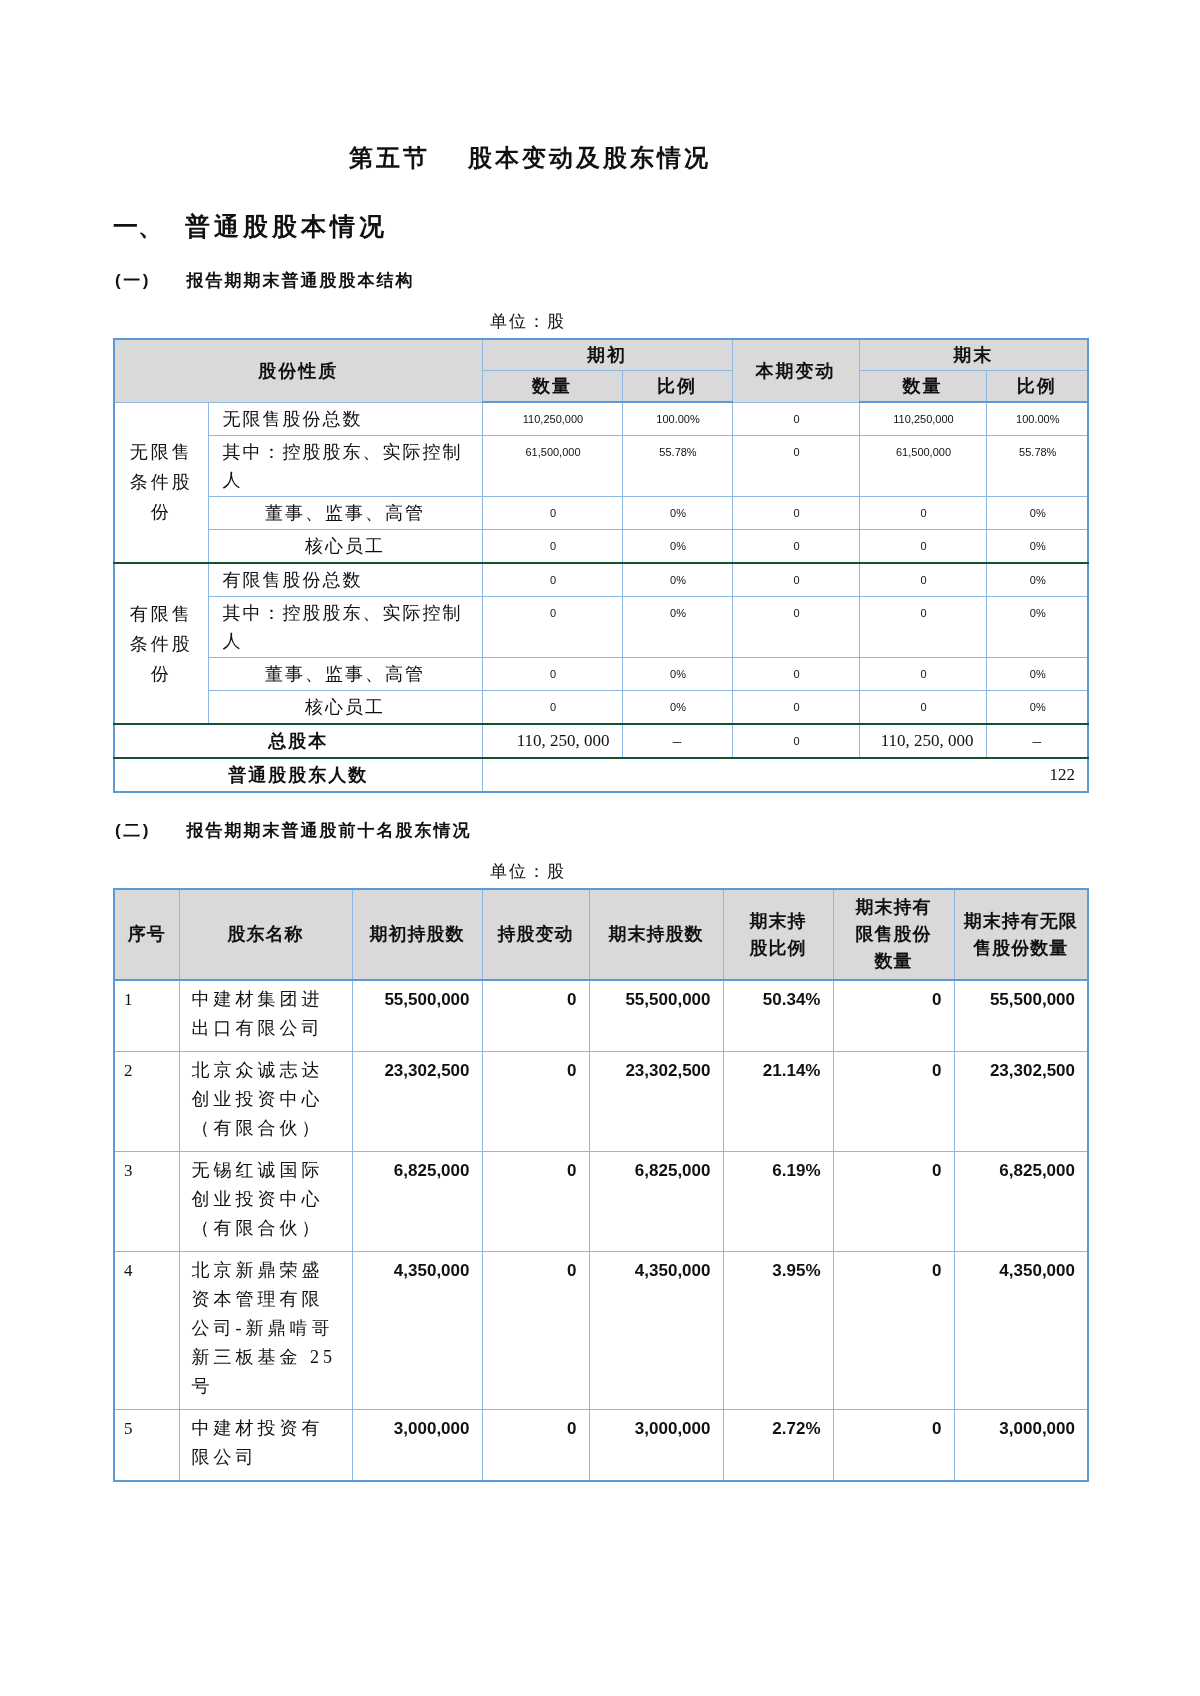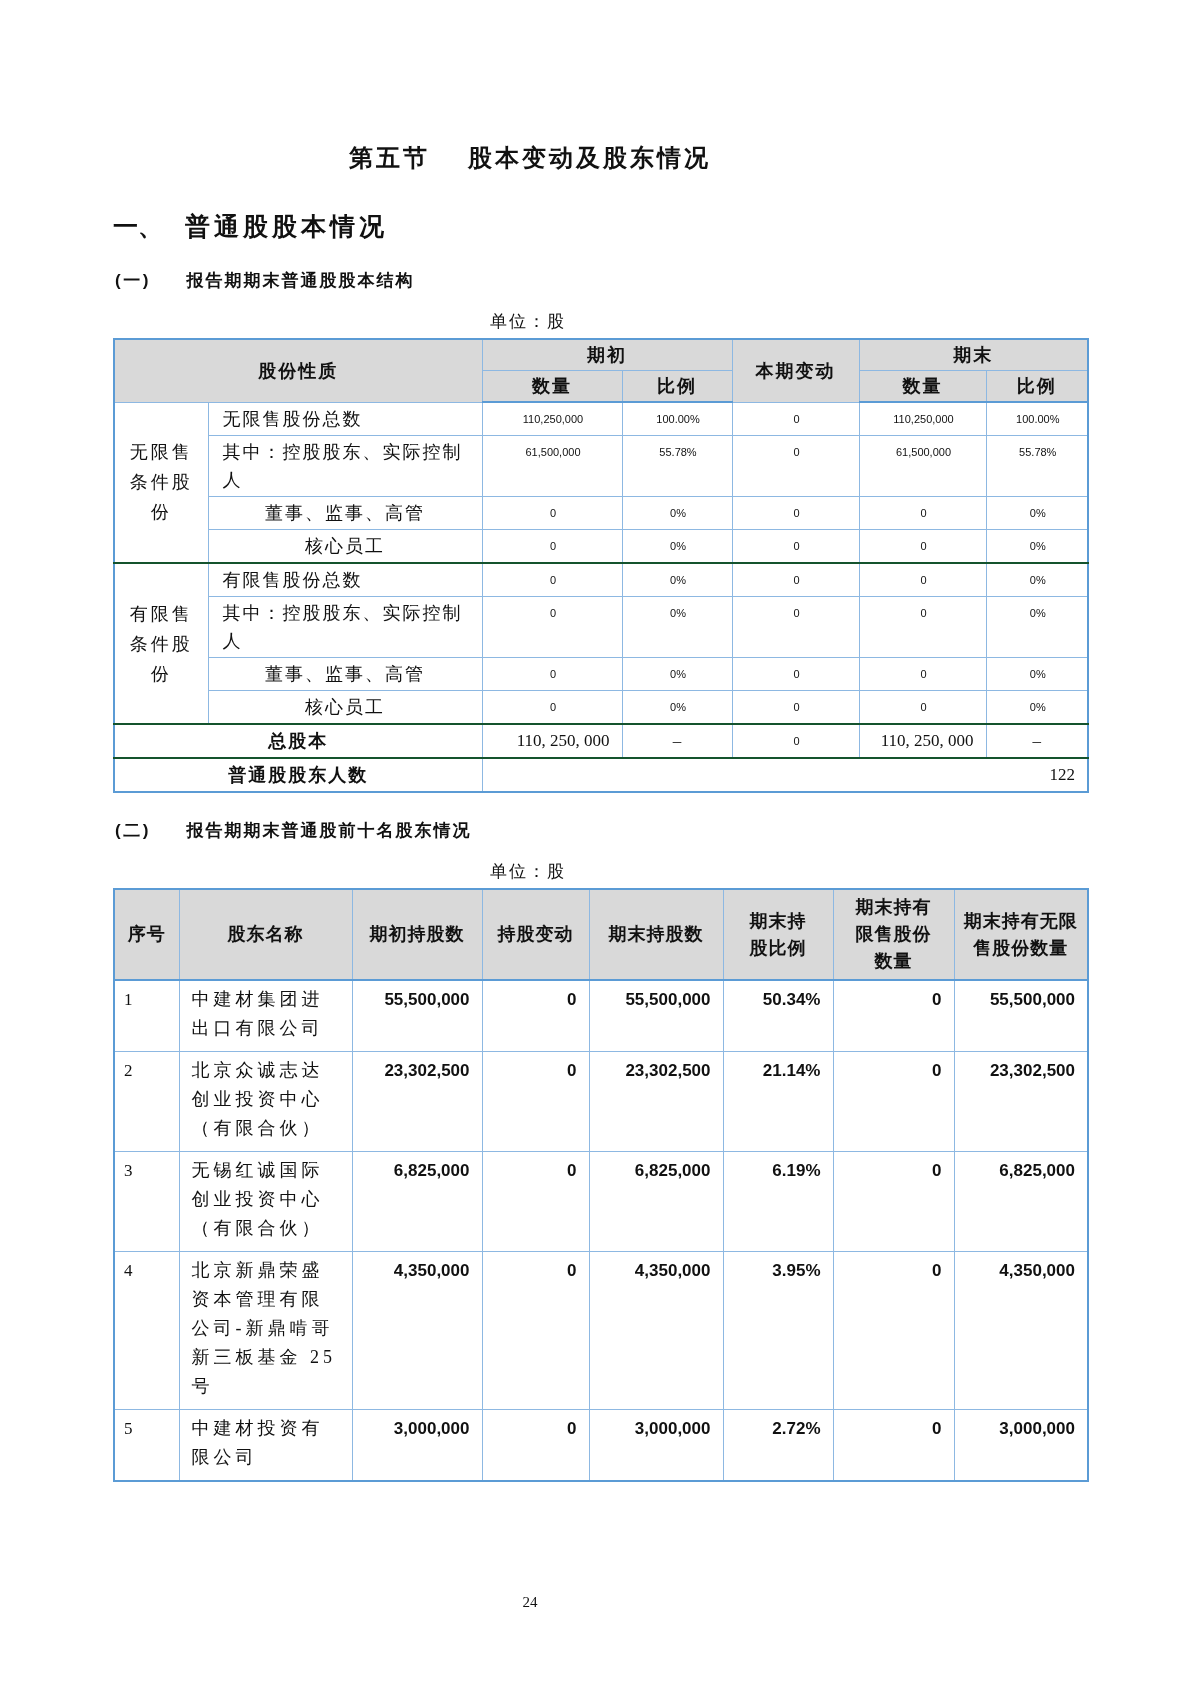--- a/index.html
+++ b/index.html
@@ -289,15 +289,14 @@
         <td class="num">3,000,000</td>
         <td class="num">0</td>
         <td class="num">3,000,000</td>
         <td class="num">2.72%</td>
         <td class="num">0</td>
         <td class="num">3,000,000</td>
       </tr>
     </tbody>
   </table>
 
-  <div class="page-number">24</div>
 
 </div>
 
 </body></html>

